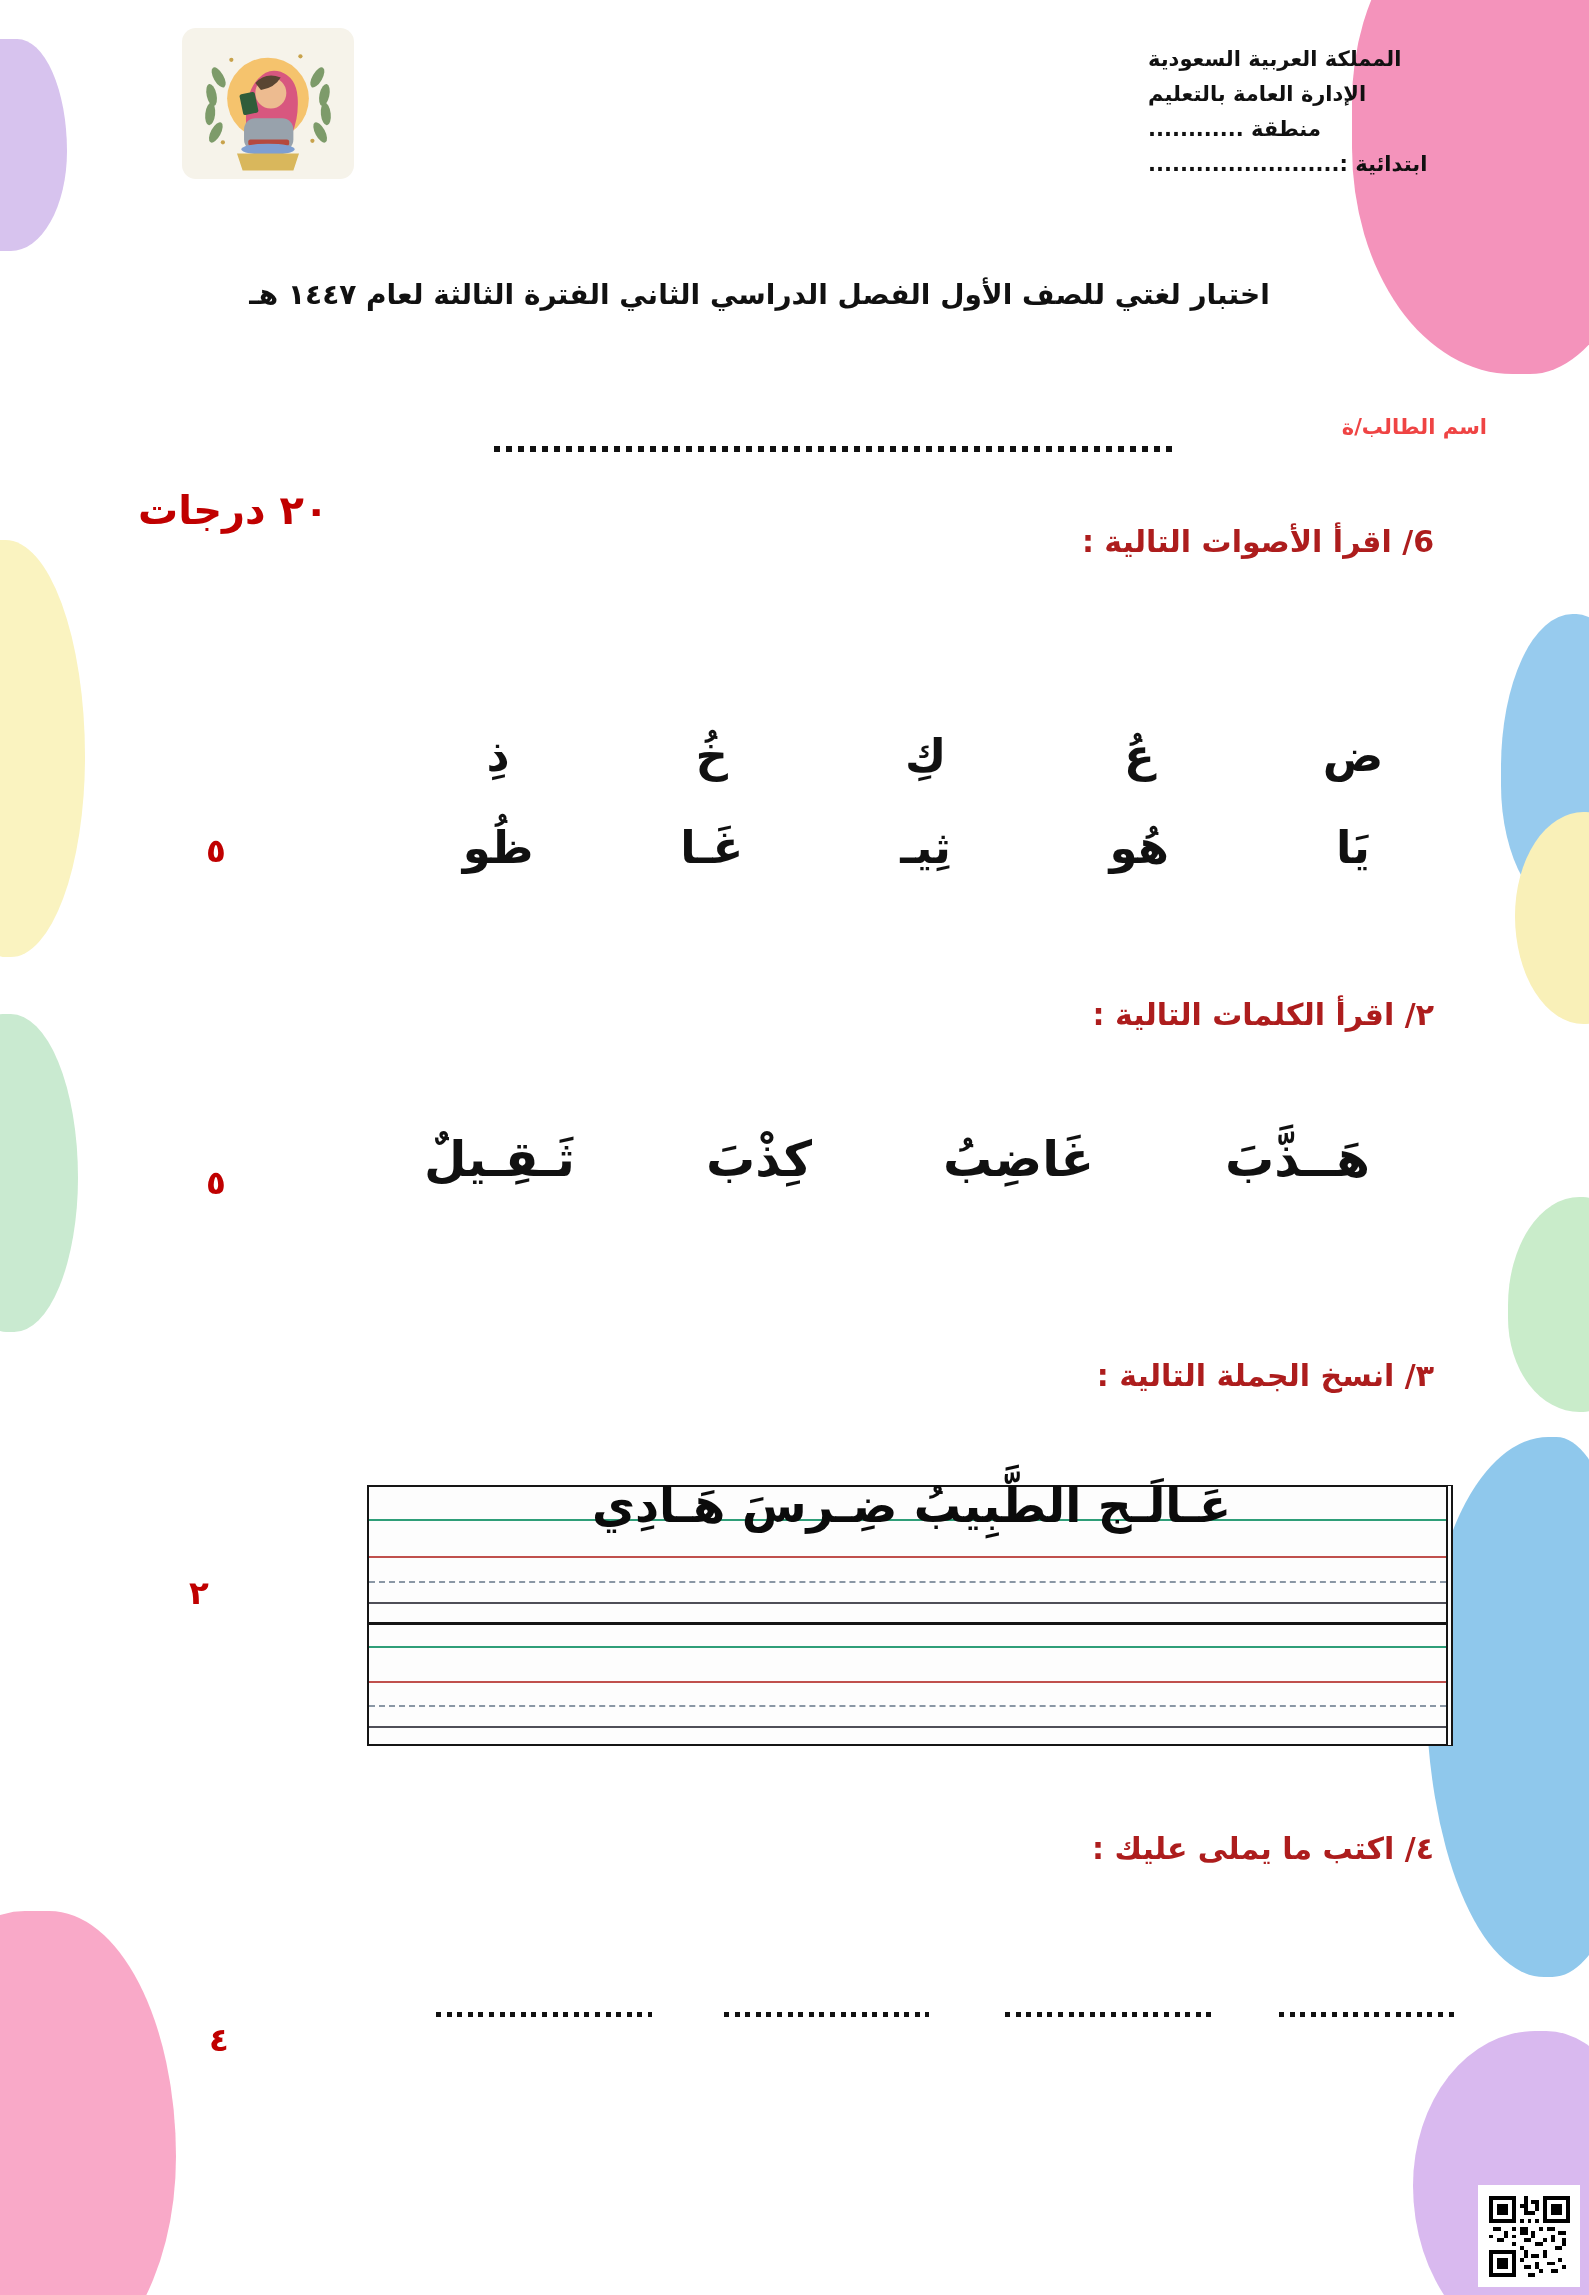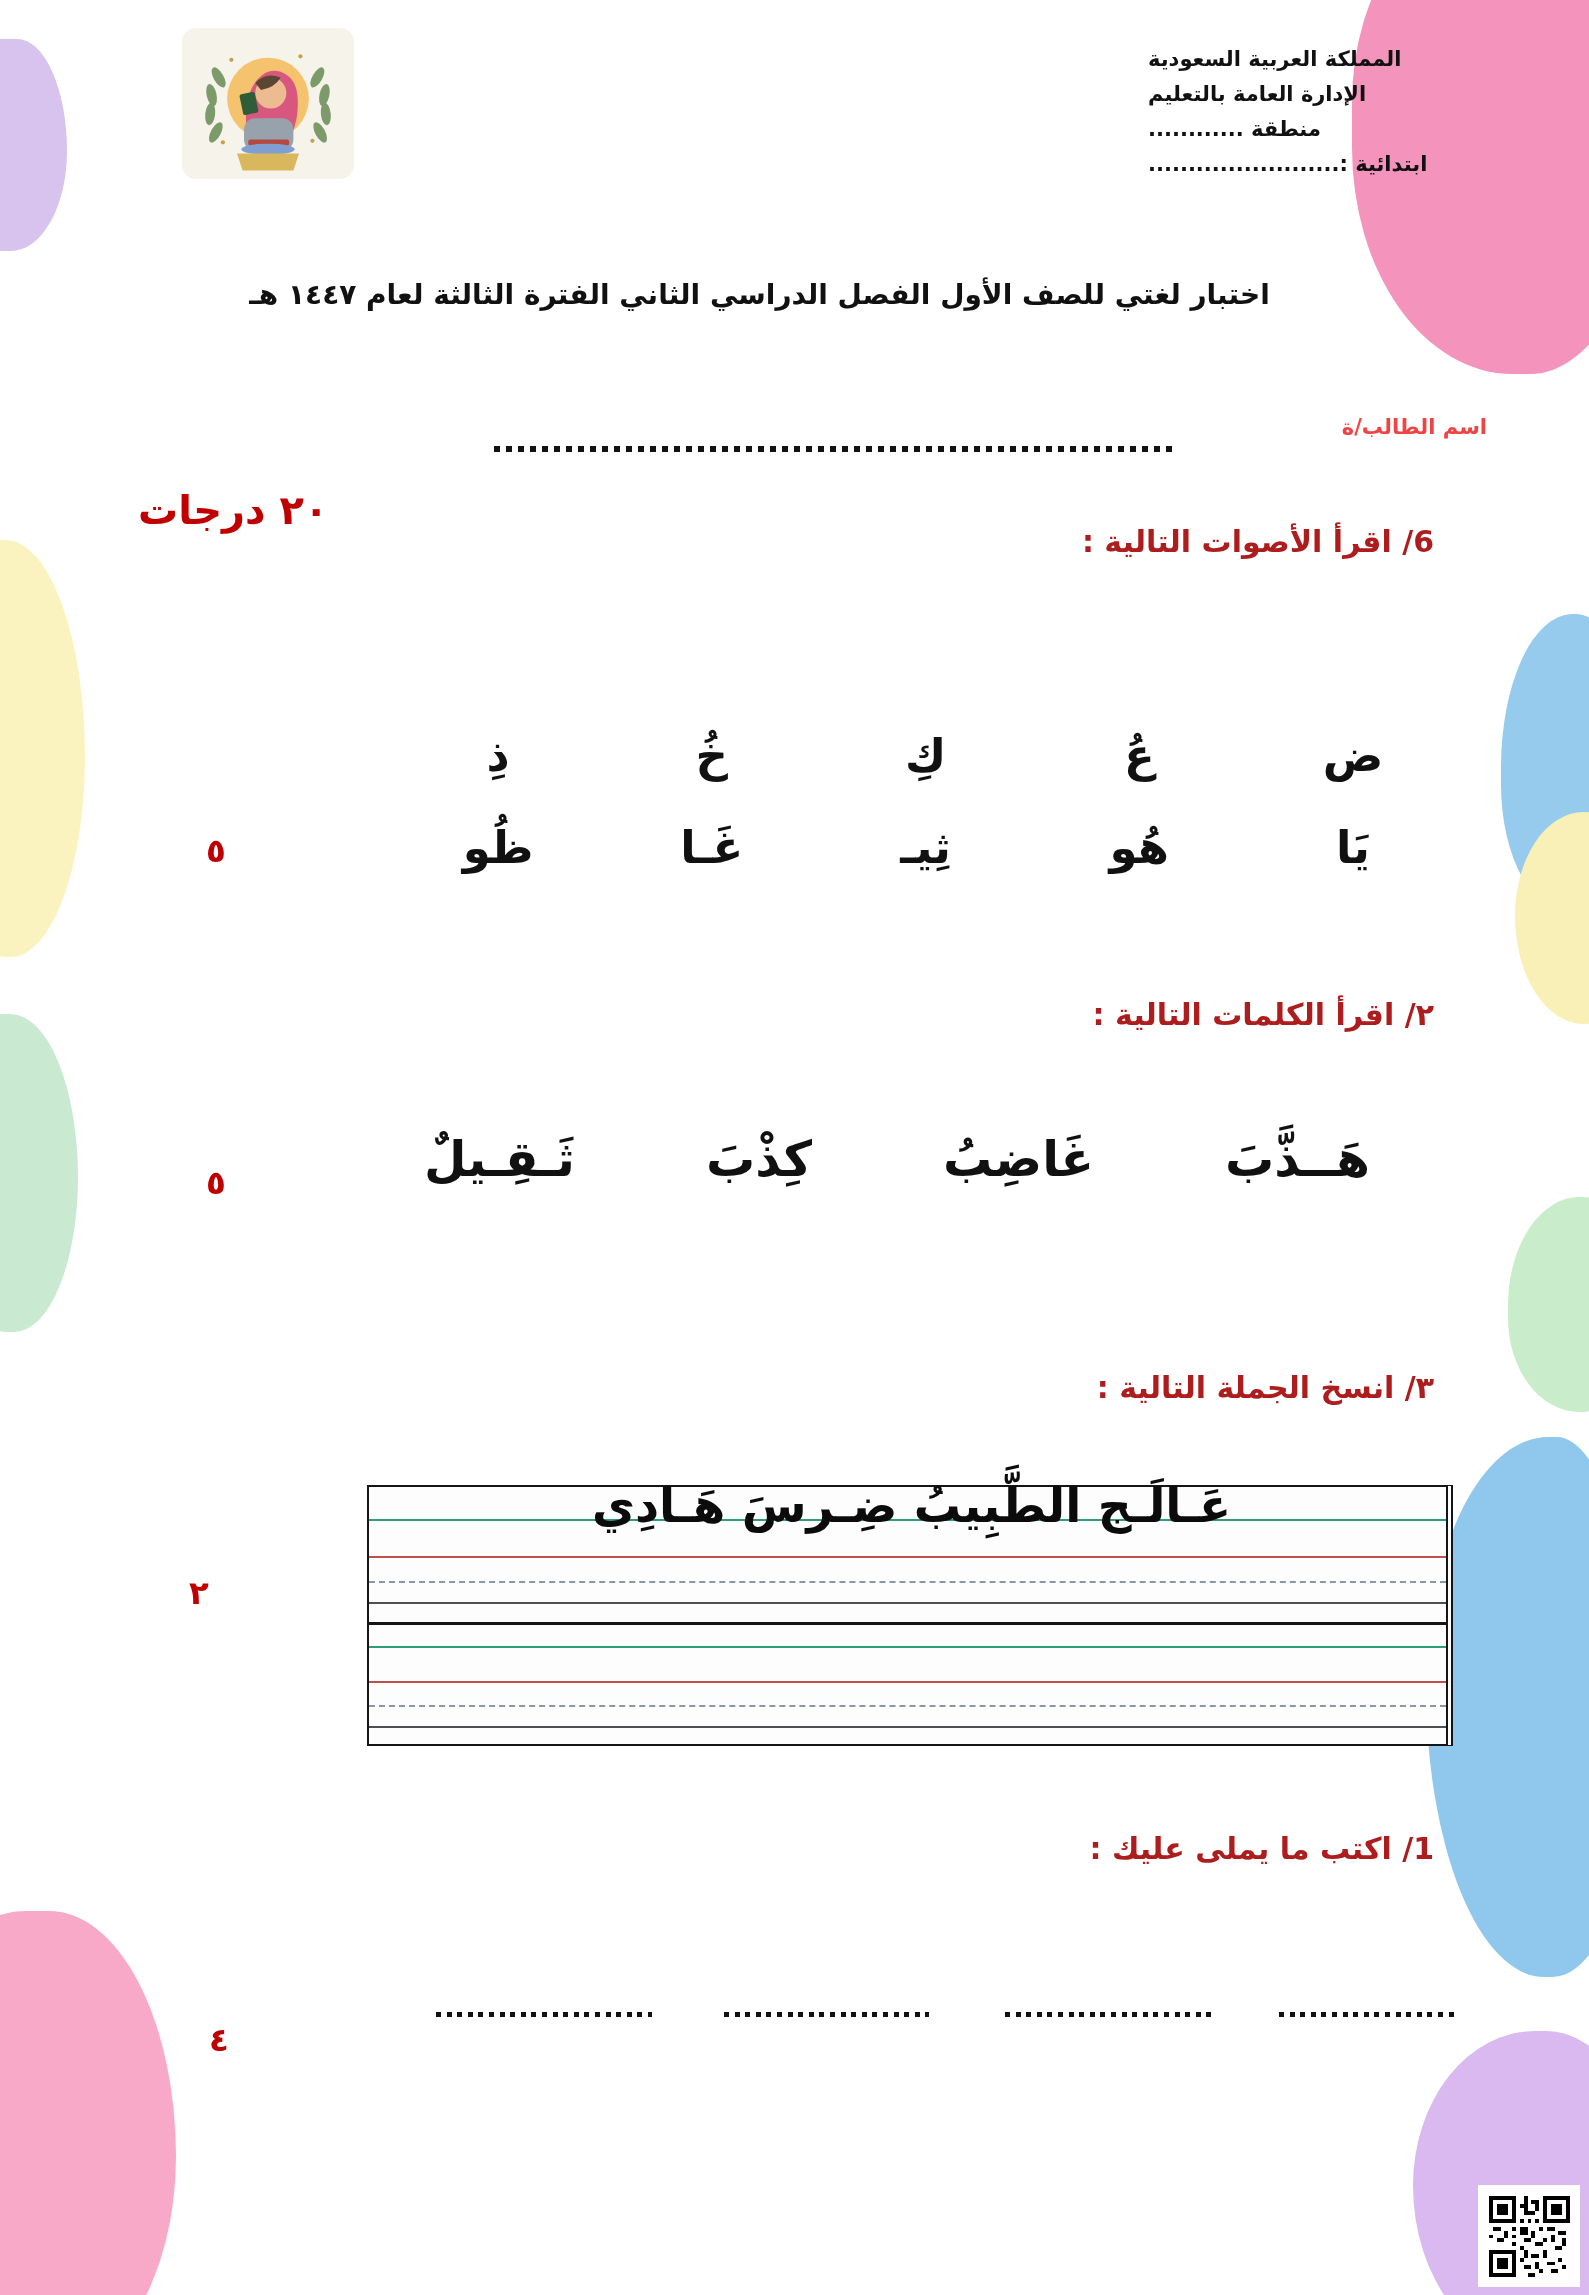--- a/index.html
+++ b/index.html
@@ -49,21 +49,21 @@
 
   .student-label{right:102px;top:415px;font-size:21px;font-weight:bold;color:#ef4444;z-index:2;}
   .dotline{height:5.7px;background:repeating-linear-gradient(90deg,#111 0 5.7px,transparent 5.7px 12px);z-index:2;}
   .student-dots{left:494px;top:446px;width:678px;}
 
   .total-score{left:138px;top:487px;font-size:40px;font-weight:bold;color:#c00000;z-index:2;}
 
   .qhead{right:155px;font-size:30px;font-weight:bold;color:#ad1d1d;z-index:2;text-align:right;}
   .q1-head{top:524px;}
   .q2-head{top:997px;}
-  .q3-head{top:1358px;margin-top:12px;}
+  .q3-head{top:1358px;}
   .q4-head{top:1831px;}
 
   .sound-row{left:445px;width:961px;display:flex;justify-content:space-between;
     font-size:45px;font-weight:bold;color:#111;z-index:2;}
   .sound-row .cell{width:106px;text-align:center;line-height:85px;}
   .row1{top:713px;}
   .row2{top:805px;}
 
   .score{font-size:32.5px;font-weight:bold;color:#c00000;z-index:2;}
   .q1-score{left:206px;top:832px;}
@@ -195,21 +195,21 @@
     <div class="hline l-gray" style="top:115px;"></div>
     <div class="hline l-black" style="top:135px;"></div>
     <div class="hline l-green" style="top:159px;"></div>
     <div class="hline l-red" style="top:194px;"></div>
     <div class="hline l-dash" style="top:218px;"></div>
     <div class="hline l-gray" style="top:239px;"></div>
   </div>
   <div class="abs copy-sentence rtl">عَـالَـج الطَّبِيبُ ضِـرسَ هَـادِي</div>
   <div class="abs score q3-score rtl content">٢</div>
 
-  <div class="abs qhead q4-head rtl content">1/ اكتب ما يملى عليك :</div>
+  <div class="abs qhead q4-head rtl content">٤/ اكتب ما يملى عليك :</div>
   <div class="abs blank blank1"></div>
   <div class="abs blank blank2"></div>
   <div class="abs blank blank3"></div>
   <div class="abs blank blank4"></div>
   <div class="abs score q4-score rtl content">٤</div>
 
   <div class="abs qr-card">
     <svg width="81" height="81" viewBox="0 0 21 21" shape-rendering="crispEdges">
       <rect width="21" height="21" fill="#ffffff"></rect>
       <g fill="#000000">

